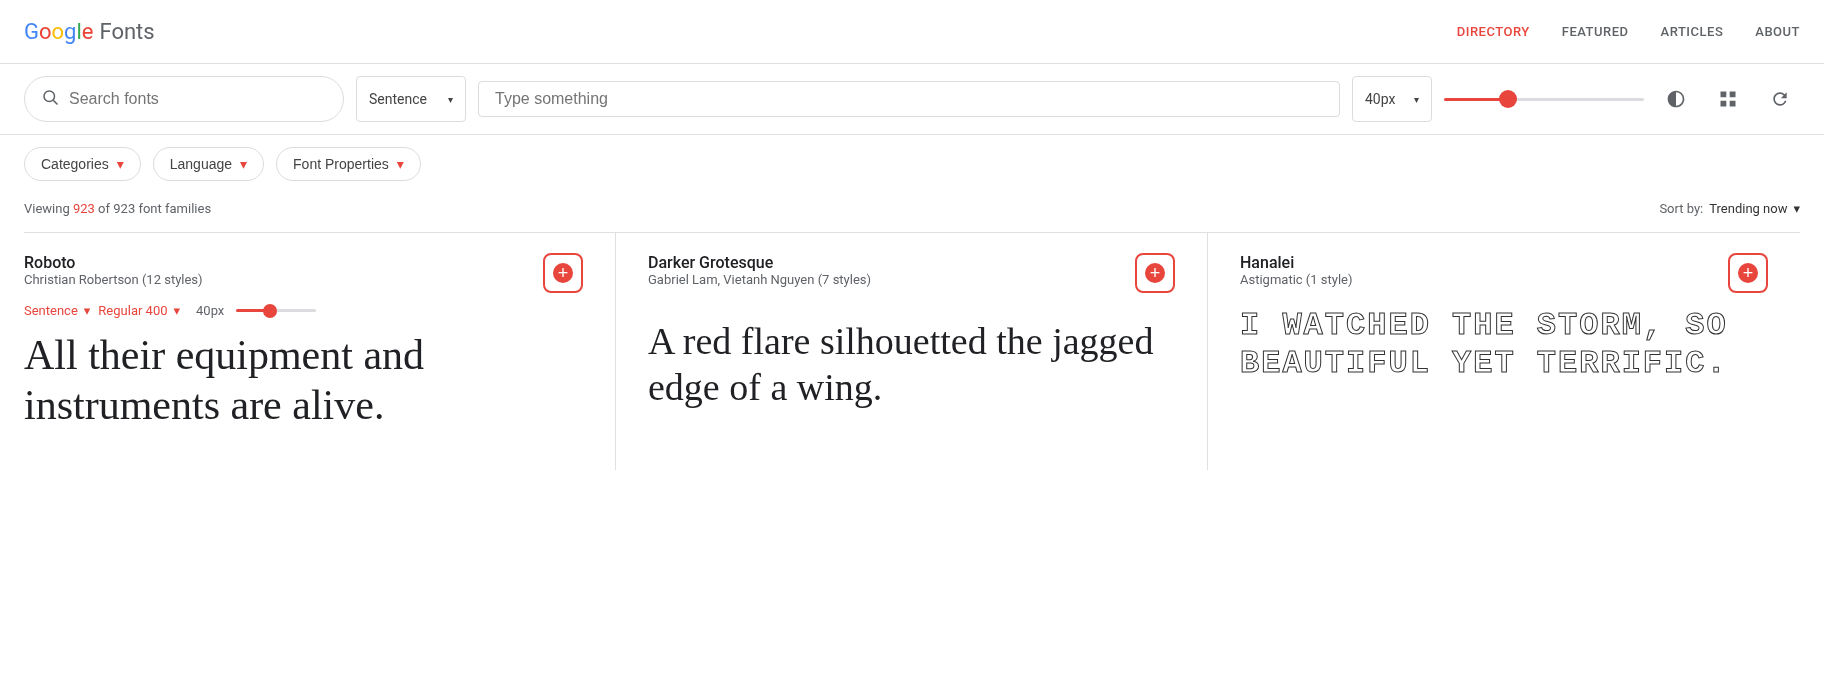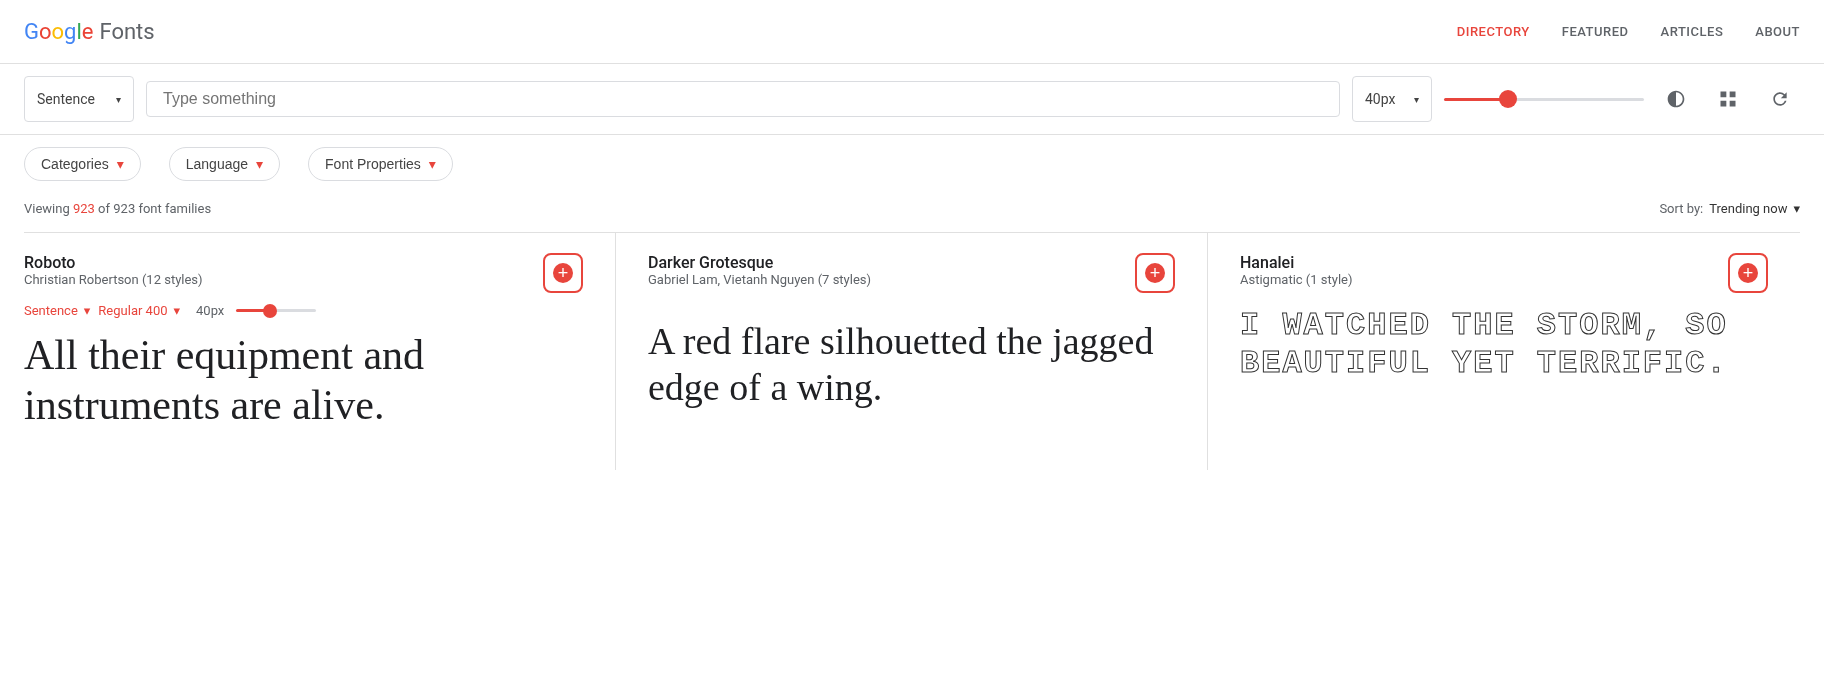--- a/index.html
+++ b/index.html
@@ -147,21 +147,21 @@
       border-radius: 50%;
       color: #5f6368;
       font-size: 18px;
     }
 
     
     .filters {
       display: flex;
       align-items: center;
       padding: 12px 24px;
-      gap: 28px;
+      gap: 12px;
     }
     .filter-btn {
       display: flex;
       align-items: center;
       border: 1px solid #dadce0;
       border-radius: 20px;
       padding: 8px 16px;
       gap: 8px;
       cursor: pointer;
       font-size: 14px;
@@ -333,20 +333,29 @@
   </div>
   <nav class="header-nav">
     <span class="nav-item active">DIRECTORY</span>
     <span class="nav-item">FEATURED</span>
     <span class="nav-item">ARTICLES</span>
     <span class="nav-item">ABOUT</span>
   </nav>
 </header>
 
 <div class="toolbar">
+  <div class="search-box">
+    <span class="search-icon">
+      <svg width="18" height="18" viewBox="0 0 24 24" fill="none" stroke="#5f6368" stroke-width="2">
+        <circle cx="11" cy="11" r="7"></circle>
+        <line x1="16.5" y1="16.5" x2="22" y2="22"></line>
+      </svg>
+    </span>
+    <input class="search-input" type="text" placeholder="Search fonts" style="">
+  </div>
 
   <div class="sentence-dropdown">
     <span>Sentence</span>
     <span class="chevron-down">▾</span>
   </div>
 
   <input class="type-input" type="text" placeholder="Type something" style="">
 
   <div class="size-dropdown">
     <span>40px</span>

